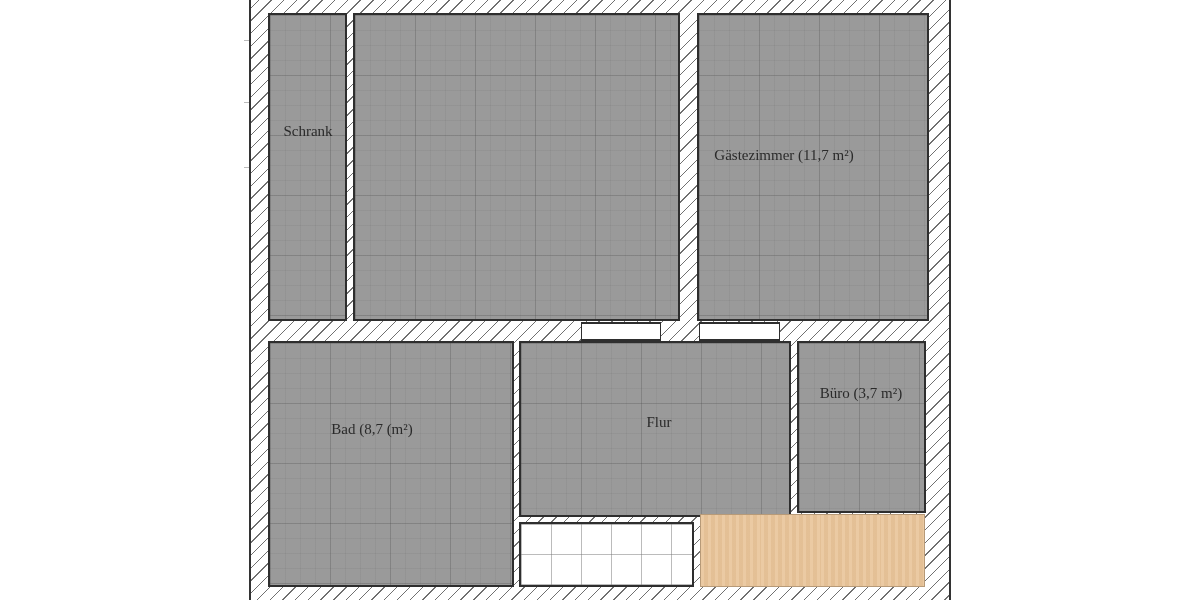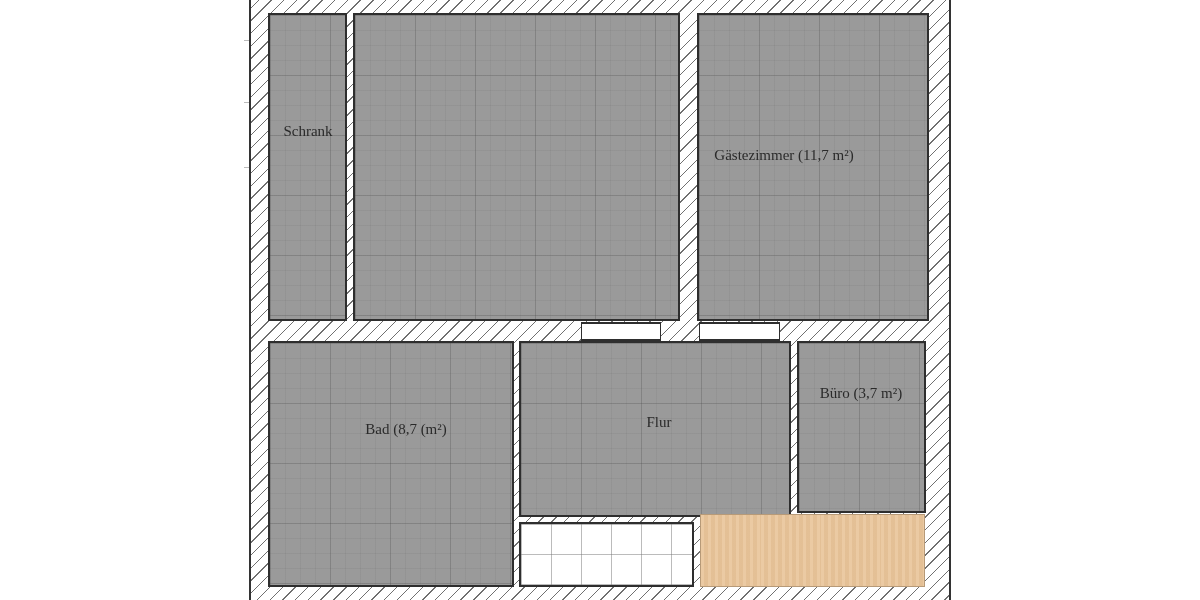--- a/index.html
+++ b/index.html
@@ -70,16 +70,16 @@
 
   <div class="room" style="left:268px; top:341px; width:246px; height:246px;"></div>
   <div class="room" style="left:519px; top:341px; width:272px; height:176px;"></div>
   <div class="room" style="left:797px; top:341px; width:129px; height:172px;"></div>
 
   <div class="room white" style="left:519px; top:522px; width:175px; height:65px;"></div>
   <div class="room wood" style="left:700px; top:514px; width:225px; height:73px;"></div>
 
   <div class="label" style="left:308px; top:131px;">Schrank</div>
   <div class="label" style="left:784px; top:131px;margin-top:24px;">Gästezimmer (11,7 m²)</div>
-  <div class="label" style="left:406px; top:429px;">Bad (8,7 (m²)</div>
+  <div class="label" style="left:372px; top:429px;">Bad (8,7 (m²)</div>
   <div class="label" style="left:659px; top:422px;">Flur</div>
   <div class="label" style="left:861px; top:393px;">Büro (3,7 m²)</div>
 </div>
 
 </body></html>

